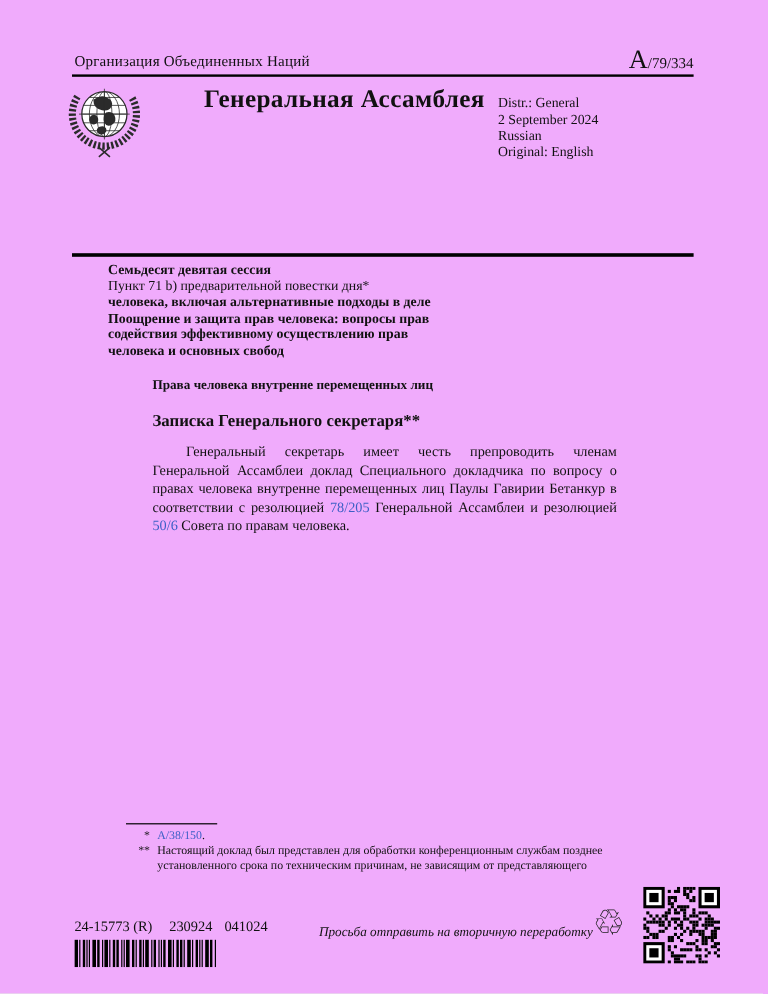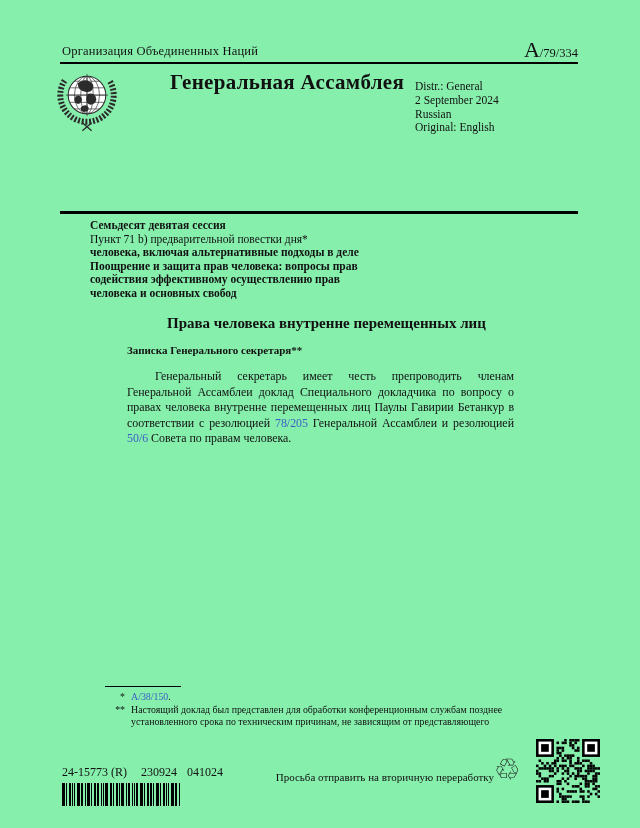--- a/index.html
+++ b/index.html
@@ -1,48 +1,48 @@
 <!DOCTYPE html>
 <html><head>
 <meta charset="utf-8">
 <style>
   html,body{margin:0;padding:0;background:#e8e8e8;}
   .page{
-    position:relative;width:640px;height:828px;background:#86efac;
+    position:relative;width:640px;height:828px;background:#f0abfc;
     font-family:"Liberation Serif",serif;color:#111;overflow:hidden;margin:0 auto;
   }
   .abs{position:absolute;}
   .org-name{left:62px;top:44px;font-size:12.5px;letter-spacing:.2px;}
   .symbol{top:37px;right:62px;display:flex;align-items:baseline;}
   .symbol .letter{font-size:22px;}
   .symbol .rest{font-size:12.5px;}
   .rule-top{left:60px;top:62px;width:518px;height:2px;background:#000;}
   .emblem{left:54px;top:65px;}
   .assembly-title{left:126px;top:70px;font-size:21px;font-weight:bold;letter-spacing:.3px;margin-left:44px;}
   .distr{left:415px;top:80px;font-size:11.5px;line-height:13.8px;}
   .rule-session{left:60px;top:211px;width:518px;height:3px;background:#000;}
   .session{left:62px;top:219px;font-size:11.5px;line-height:13.6px;width:330px;margin-left:28px;}
   .session .bold{font-weight:bold;}
-  .main-title{left:127px;top:315px;font-size:15px;font-weight:bold;margin-left:40px;}
-  .main-subtitle{left:127px;top:344px;font-size:11px;font-weight:bold;}
+  .main-title{left:127px;top:315px;font-size:11px;font-weight:bold;}
+  .main-subtitle{left:127px;top:344px;font-size:14px;font-weight:bold;}
   .body-para{
     left:127px;top:369px;width:387px;font-size:11.9px;line-height:15.6px;
     text-align:justify;text-indent:28px;
   }
   a.doclink{color:#3c5fc6;text-decoration:none;cursor:pointer;}
   .fn-divider{left:105px;top:686px;width:76px;height:1px;background:#000;}
   .footnote{font-size:9.9px;line-height:12.4px;}
   .fn-marker{position:absolute;width:22px;text-align:right;left:103px;}
   .fn1-body{position:absolute;left:131px;top:691px;}
   .fn2-body{position:absolute;left:131px;top:704px;width:384px;}
   .footer-codes{left:62px;top:765px;font-size:12px;width:220px;height:16px;}
   .footer-codes span{position:absolute;top:0;}
   .code-a{left:0;} .code-b{left:79px;} .code-c{left:125px;}
   .barcode{left:62px;top:783px;width:122px;height:23px;}
-  .recycle-text{right:146px;top:771px;font-size:11px;}
+  .recycle-text{right:146px;top:771px;font-size:11px;font-style:italic;}
   .recycle-icon{left:494px;top:753px;font-size:30px;line-height:34px;color:#222;
     font-family:"DejaVu Sans",sans-serif;}
   .qr{left:536px;top:739px;width:64px;height:64px;}
 </style>
 </head>
 <body>
 
 <div class="page">
 
   <div class="abs org-name">Организация Объединенных Наций</div>

